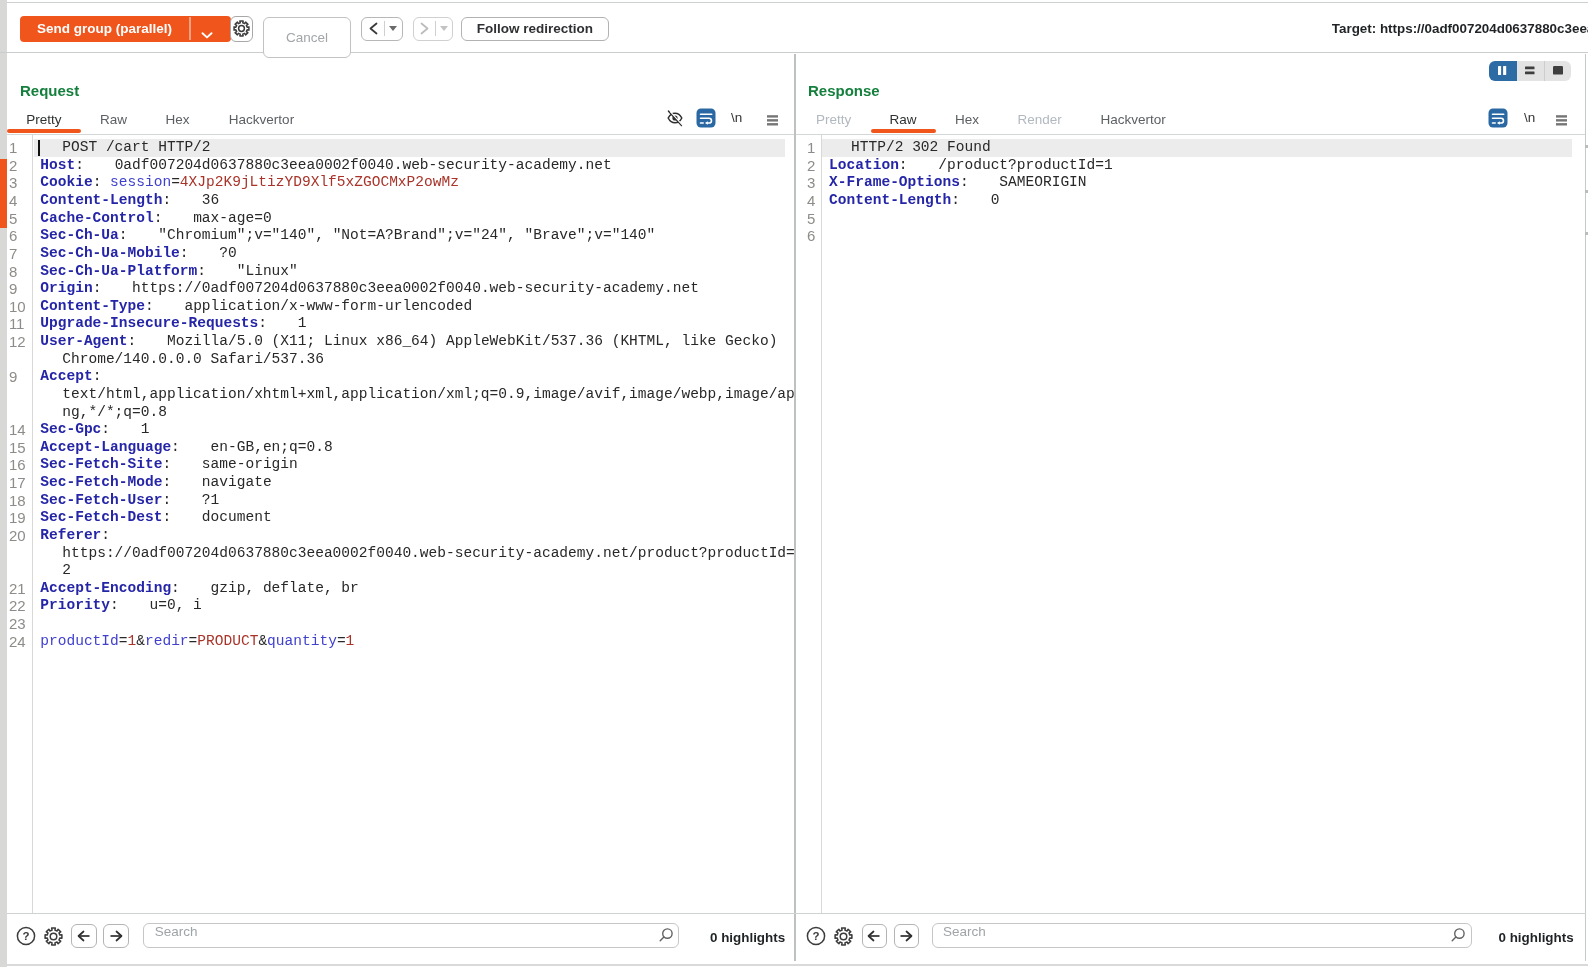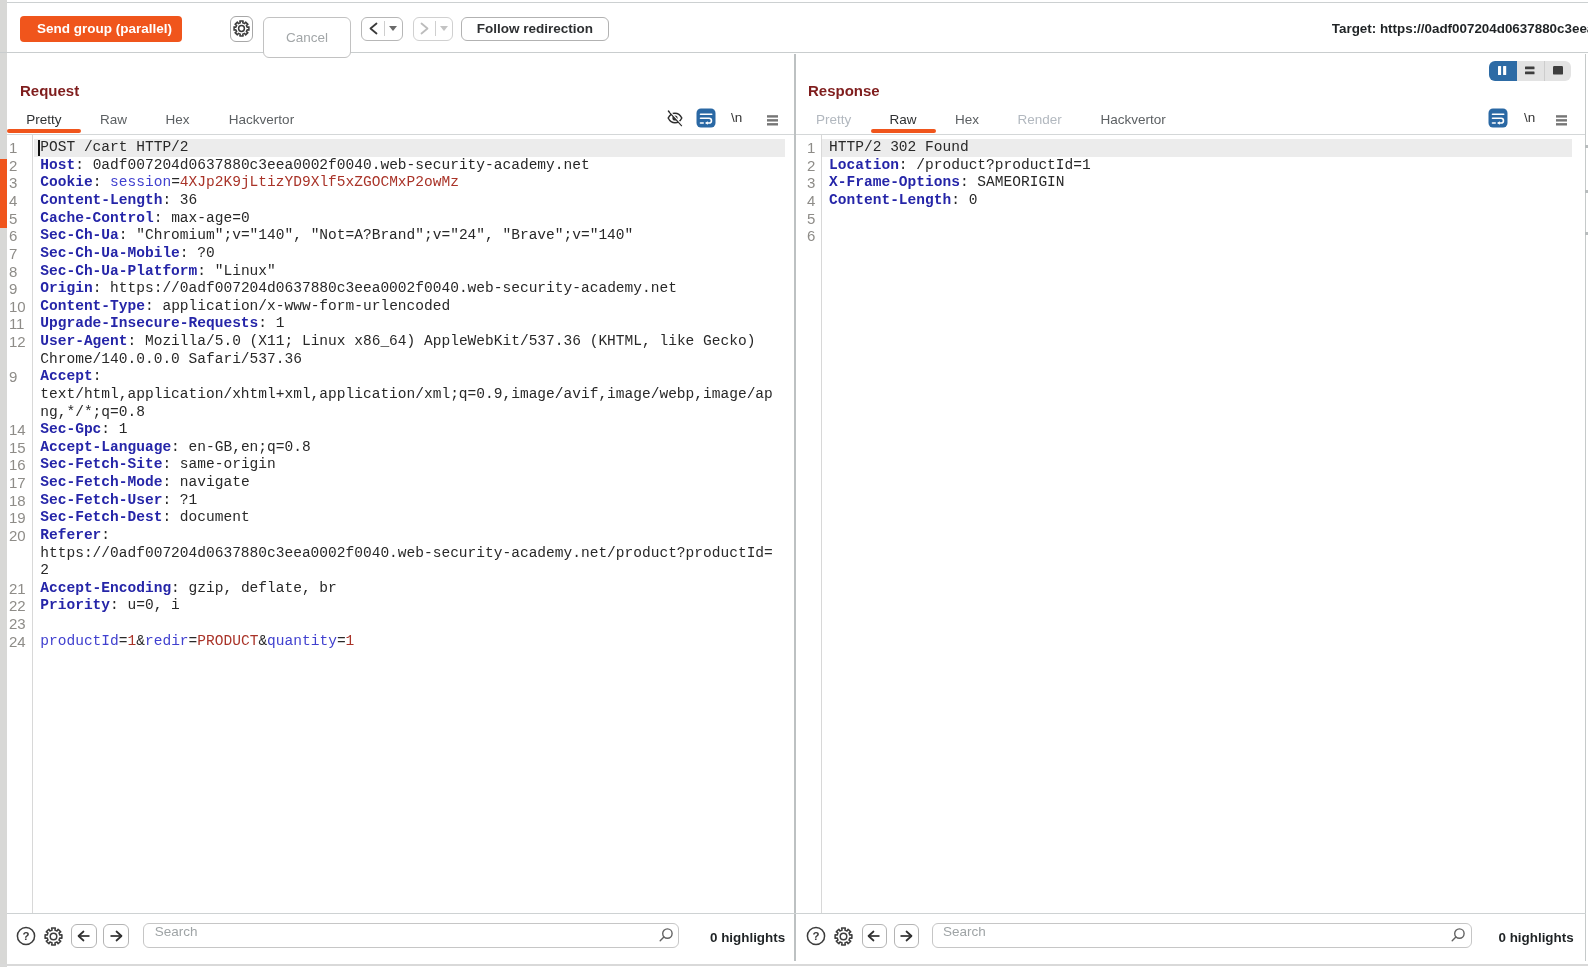--- a/index.html
+++ b/index.html
@@ -7,47 +7,47 @@
 .lstrip{left:0;top:0;width:6.5px;height:967px;background:#d8d8d6;}
 .lorange{left:0;top:158.5px;width:6.5px;height:69px;background:#f0551c;}
 .topline{left:7px;top:2px;width:1581px;height:1.3px;background:#ccd0d1;}
 .tbline{left:0px;top:52.2px;width:1588px;height:1.3px;background:#c9cdce;}
 .vdiv{left:794.2px;top:53.5px;width:1.6px;height:907px;background:#bdc1c2;}
 .rborder{left:1584.6px;top:53.5px;width:1.4px;height:907px;background:#c6caca;}
 .botline{left:0px;top:964.4px;width:1588px;height:1.6px;background:#d9d9d9;}
 .barline{left:6.5px;top:912.6px;width:1579px;height:1.3px;background:#ced2d3;}
 .codeline{left:6.5px;top:133.6px;width:787.7px;height:1px;background:#d4d7d8;}
 .codeline2{left:796px;top:133.6px;width:788.6px;height:1px;background:#d4d7d8;}
-.sendbtn{left:20px;top:15.5px;width:162px;height:26px;background:#f0551c;border-radius:4px;}
+.sendbtn{left:20px;top:15.5px;width:211px;height:26px;background:#f0551c;border-radius:4px;}
 .senddiv{left:169.3px;top:1.5px;width:1.4px;height:23px;background:rgba(255,255,255,0.45);position:absolute;}
 .sendtxt{position:absolute;left:0;top:0;width:169px;height:26px;line-height:26px;text-align:center;color:#fff;font-size:13.5px;font-weight:700;}
 .sendchev{position:absolute;left:180.5px;top:9.5px;}
 .gearbtn{left:230px;top:15.5px;width:23px;height:26px;background:#fff;border:1.4px solid #a8a8a8;border-radius:6px;display:flex;align-items:center;justify-content:center;}
 .btn{background:#fff;border:1.4px solid #c2c2c2;border-radius:6px;display:flex;align-items:center;justify-content:center;font-size:13.5px;}
 .cancel{left:262.8px;top:17.3px;width:88.5px;height:41px;color:#a2a6a8;}
 .navl{left:360.6px;top:17.3px;width:42px;height:23.4px;border:1.4px solid #b7b7b7;}
 .navr{left:413px;top:17.3px;width:40px;height:23.4px;border:1.4px solid #d0d0d0;}
 .navdiv{width:1.2px;height:15px;background:#cfcfcf;margin:0 4px;}
 .follow{left:461px;top:16.8px;width:147.8px;height:24.4px;color:#2e3032;font-weight:700;border:1.4px solid #b2b2b2;}
 .target{left:1331.8px;top:21px;width:256.2px;height:18px;font-size:13.4px;font-weight:700;color:#1f2325;white-space:nowrap;overflow:hidden;}
-.ptitle{font-size:15px;font-weight:700;color:#7f1d1d;}
+.ptitle{font-size:15px;font-weight:700;color:#15803d;}
 .seg{left:1489.2px;top:60.8px;width:82.3px;height:20.4px;border-radius:6px;overflow:hidden;display:flex;}
 .seg>div{width:27.44px;display:flex;align-items:center;justify-content:center;}
 .seg1{background:#2d6ba5;}.seg2{background:#e3e3e3;}.seg3{background:#e3e3e3;border-left:1px solid #cdcdcd;}
 .tabs{display:flex;height:25px;align-items:center;}
 .tab{font-size:13.5px;color:#5c6063;text-align:center;}
 .tab.on{color:#2f3133;}
 .tab.dis{color:#b2b8bf;}
 .underline{height:3.8px;background:#f0551c;border-radius:2px;}
 .codewrap{font-family:"Liberation Mono",monospace;font-size:14.54px;line-height:17.63px;white-space:pre;color:#282828;}
 .crow{height:17.63px;padding-left:6.8px;}
 .crow.sel{background:#ececec;}
 .nums{font-size:15px;line-height:17.63px;color:#8e8c88;text-align:left;}
 .nrow{height:17.63px;}
-.hn{color:#2525a8;font-weight:bold;}.hp{color:#4040cf;}.hr{color:#a93328;}.hd{color:#282828;}.hv{color:#282828;}
+.hn{color:#2525a8;font-weight:bold;}.hp{color:#4040cf;}.hr{color:#a93328;}.hd{color:#282828;}.hv{color:#282828;padding-left:22px;}
 .cursor{left:38.4px;top:139.8px;width:1.9px;height:16.2px;background:#111;}
 .numsep{top:134.6px;width:1.1px;height:778px;background:#d8d8d8;}
 .sq{background:#fff;border:1.4px solid #b4b4b4;border-radius:6px;width:25.3px;height:24.6px;display:flex;align-items:center;justify-content:center;}
 .search{border:1.3px solid #c6c6c6;border-radius:6px;height:25px;background:#fff;display:flex;align-items:flex-start;}
 .searchtxt{color:#9fa4a6;font-size:13.5px;margin-left:10.5px;flex:1;}
 .hl{font-size:13.4px;font-weight:700;color:#1f2325;}
 </style></head><body>
 <div class="page">
 <div class="abs lstrip"></div>
 <div class="abs lorange"></div>

